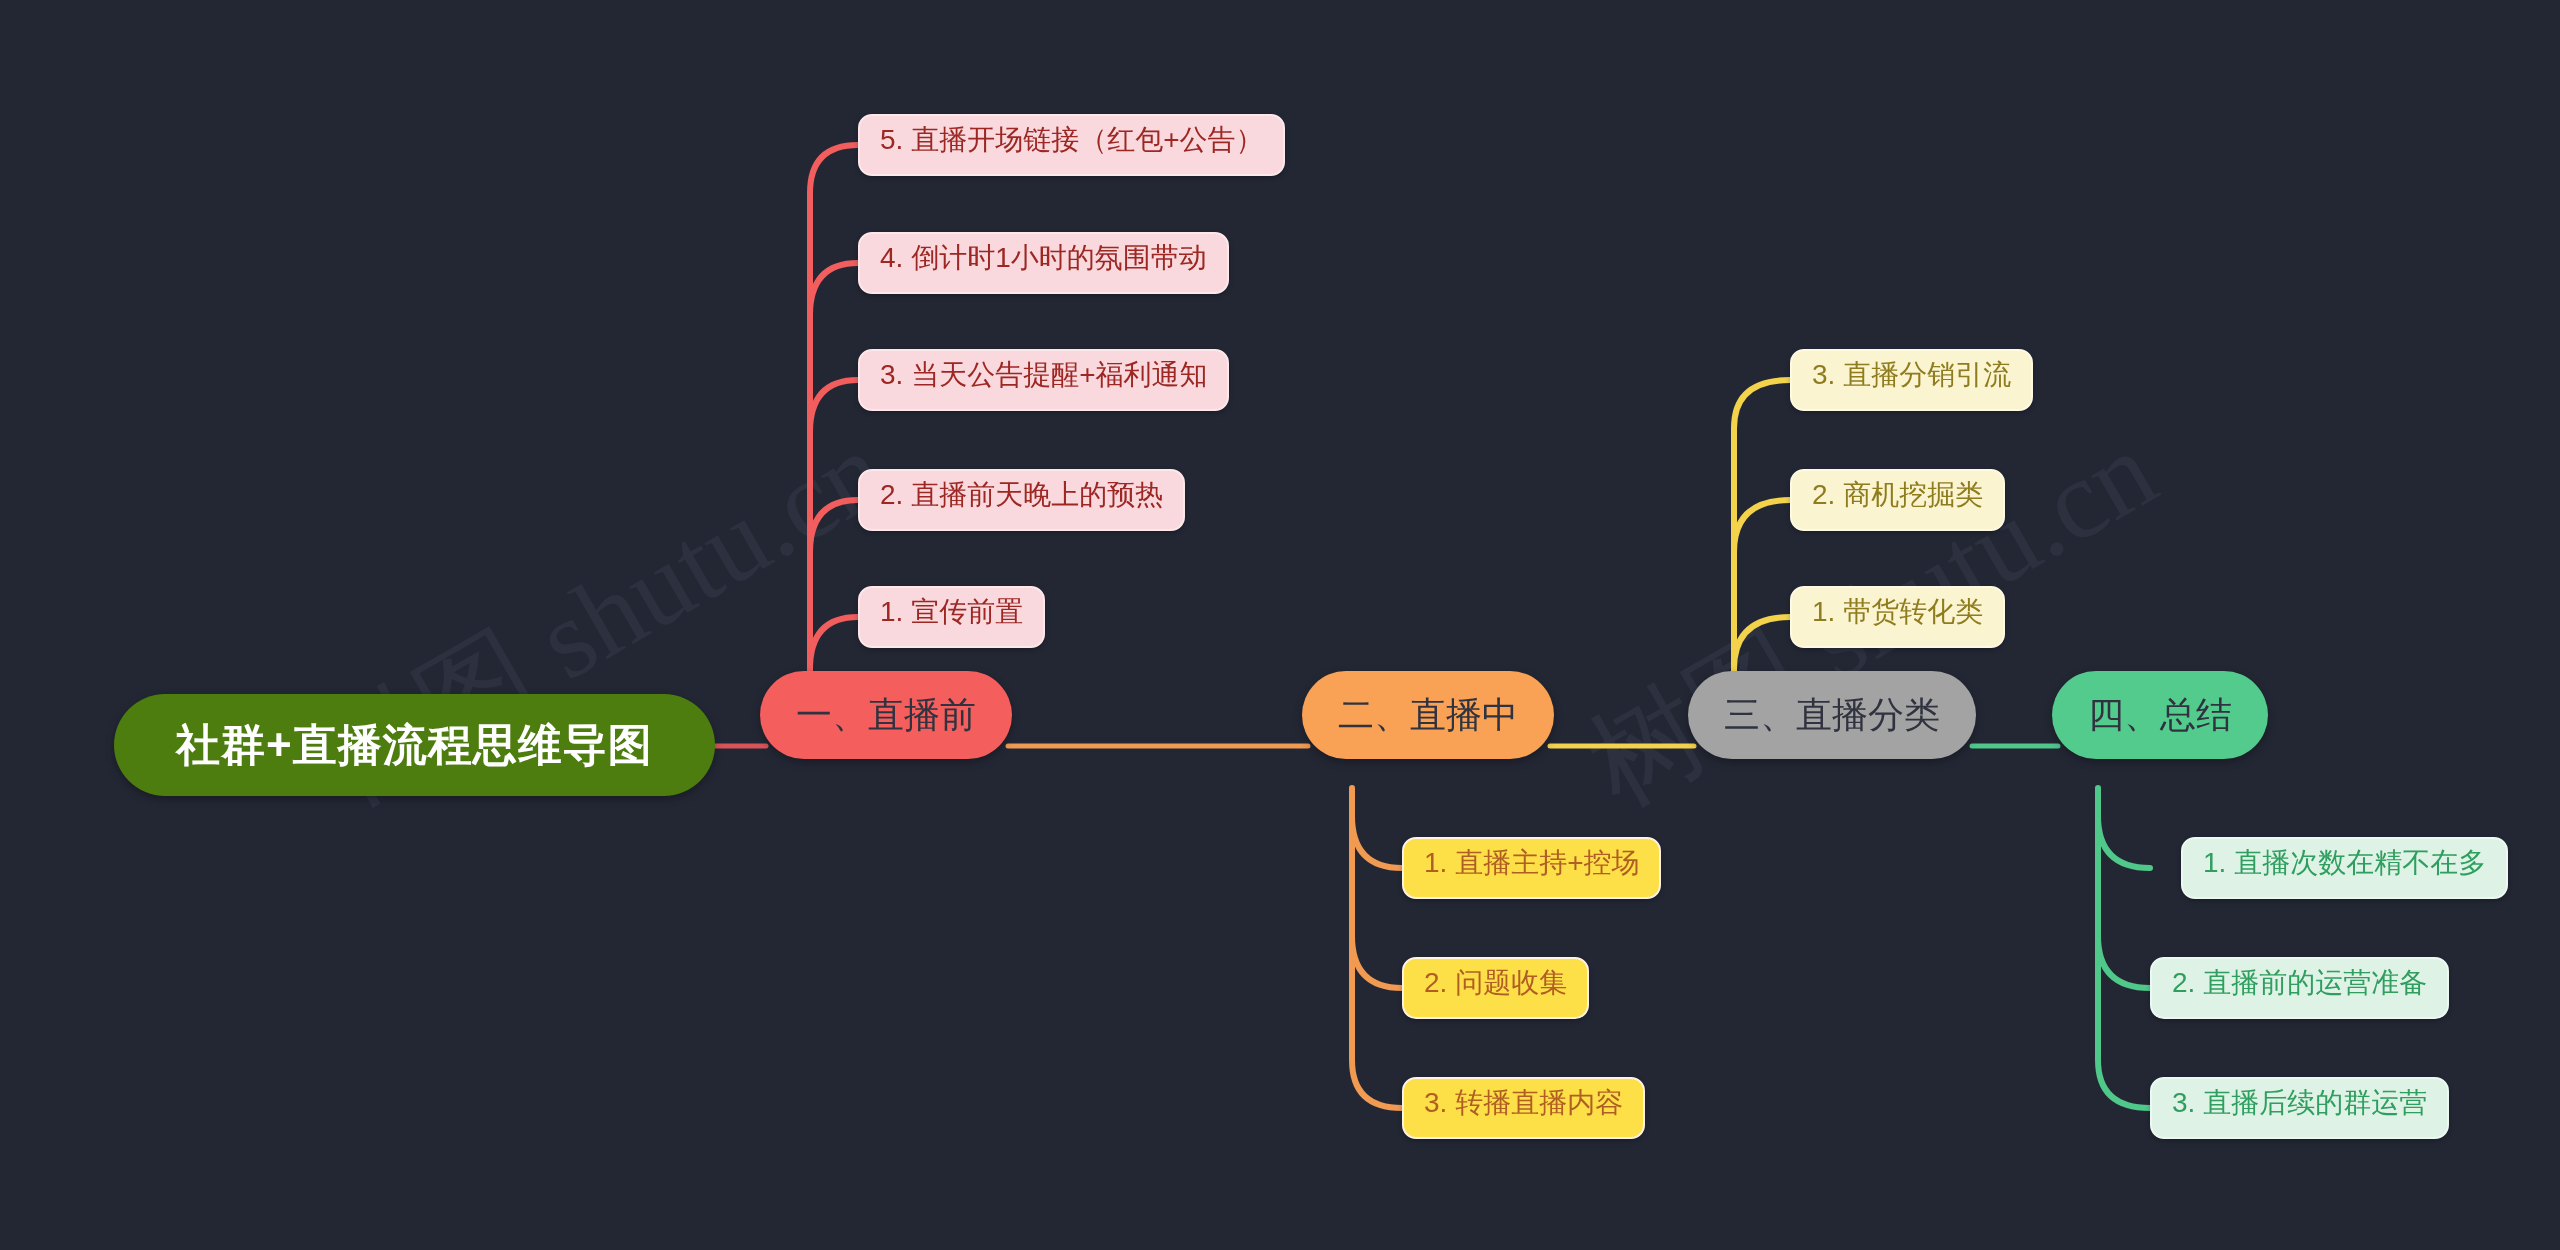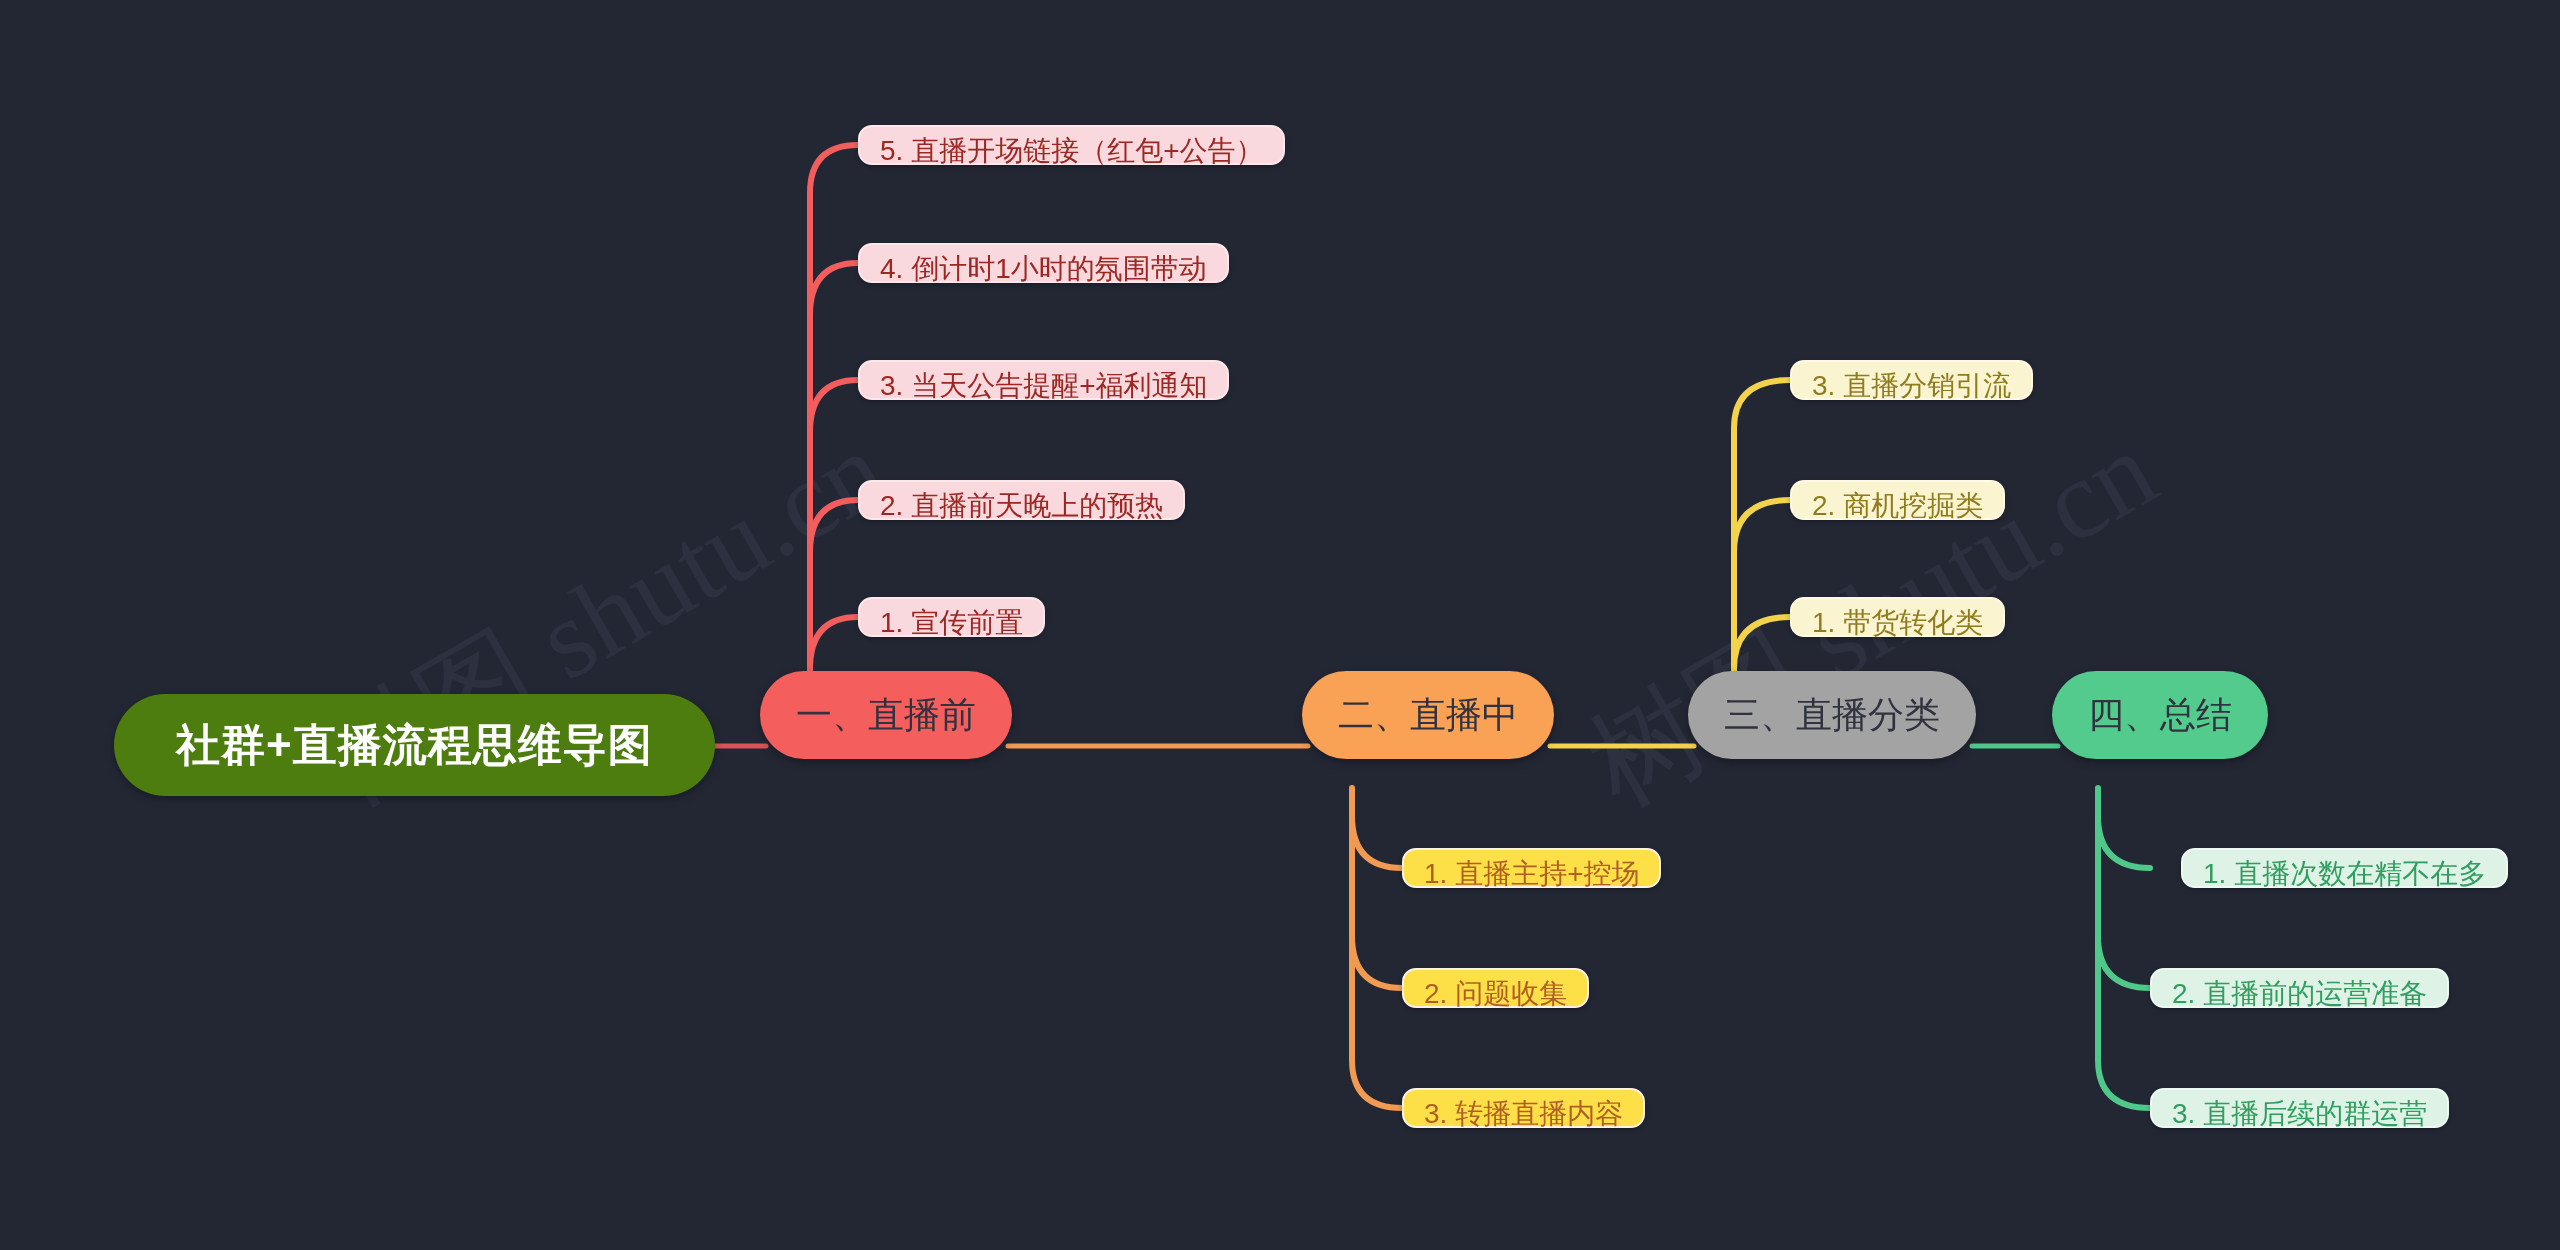--- a/index.html
+++ b/index.html
@@ -29,21 +29,21 @@
   .branch-node{
     top:715px;height:88px;line-height:88px;border-radius:44px;
     padding:0 36px;font-size:36px;color:#30333f;font-weight:500;
     box-shadow:0 3px 8px rgba(0,0,0,0.3);
   }
   .branch-0{left:760px;background:#f45e5d;}
   .branch-1{left:1302px;background:#f9a155;}
   .branch-2{left:1688px;background:#a3a3a3;}
   .branch-3{left:2052px;background:#53cb8d;}
   .child-node{
-    height:40px;line-height:48px;border-radius:14px;
+    height:62px;line-height:48px;border-radius:14px;
     padding:0 20px;font-size:28px;border:2px solid transparent;
     box-shadow:0 2px 5px rgba(0,0,0,0.25);
   }
   .c0{background:#f9d9dd;border-color:#fce8eb;color:#9c2723;left:858px;}
   .c1{background:#fde047;border-color:#fdf2e4;color:#b05e23;left:1402px;}
   .c2{background:#faf4d0;border-color:#fdf9e2;color:#8f7c1e;left:1790px;}
   .c3{background:#def3e6;border-color:#ecf9f2;color:#2f9e5f;left:2150px;}
 </style>
 </head>
 <body>

